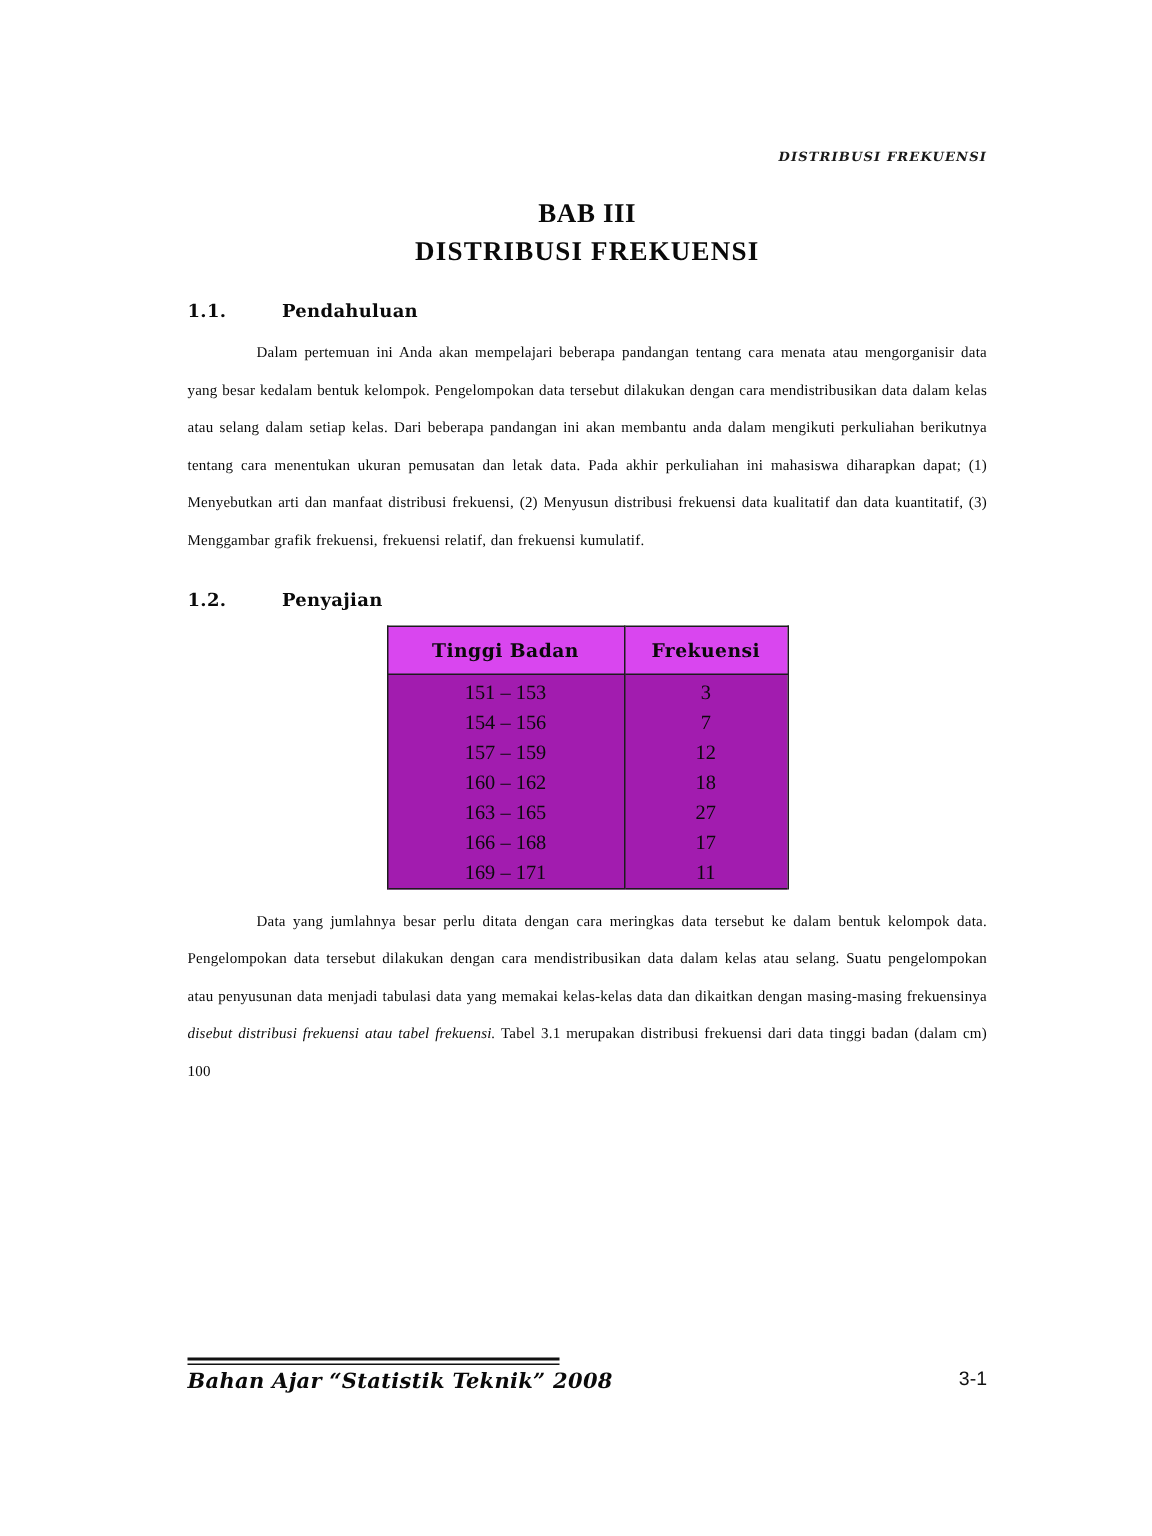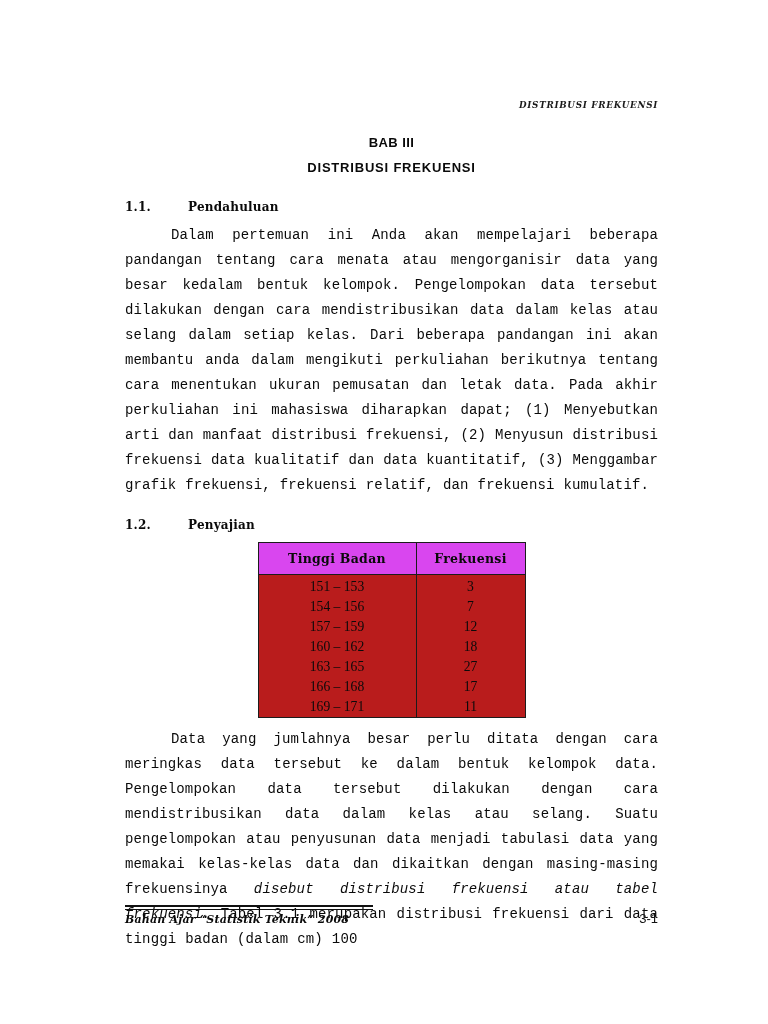--- a/index.html
+++ b/index.html
@@ -45,23 +45,23 @@
   
   .content {
     position: absolute;
     left: 125px;
     top: 130px;
     width: 533px;
   }
 
   .chapter-title {
     text-align: center;
-    font-family: Liberation Sans, sans-serif;
-    font-weight: 700;
-    font-size: 13px;
+    font-family: Liberation Serif, serif;
+    font-weight: 700;
+    font-size: 18px;
     letter-spacing: 0.4px;
     line-height: 25px;
     margin: 0;
   }
   .chapter-title.second {
     letter-spacing: 0.8px;
     margin-bottom: 0;
   }
 
   .section-heading {
@@ -74,22 +74,22 @@
     gap: 23px;
   }
   .section-heading .num {
     width: 40px;
     flex: 0 0 40px;
   }
 
   p.body-text {
     text-align: justify;
     text-justify: inter-word;
-    font-family: Liberation Mono, monospace;
-    font-size: 14px;
+    font-family: Liberation Serif, serif;
+    font-size: 10px;
     line-height: 25px;
     letter-spacing: 0.15px;
     margin: 9px 0 0 0;
     text-indent: 46px;
     word-spacing: 0.4px;
   }
   p.body-text i { font-style: italic; }
 
   
   .table-caption {
@@ -124,21 +124,21 @@
   }
   table.freq-table th {
     background: #d946ef;
     font-family: "DejaVu Serif", serif;
     font-weight: 700;
     font-size: 12.5px;
     letter-spacing: 0.3px;
     height: 31px;
   }
   table.freq-table td {
-    background: #b91c1c;
+    background: #a21caf;
     font-size: 13.6px;
     height: 20px;
     line-height: 20px;
     border-top: none;
     border-bottom: none;
   }
   table.freq-table tr.first-body td { padding-top: 2px; }
   table.freq-table tr.last-body td { padding-bottom: 3px; }
   table.freq-table col.c1 { width: 158px; }
   table.freq-table col.c2 { width: 109px; }
@@ -164,21 +164,21 @@
   .footer-row {
     display: flex;
     align-items: baseline;
     justify-content: space-between;
     margin-top: 3px;
   }
   .footer-text {
     font-family: "DejaVu Serif", serif;
     font-style: italic;
     font-weight: 700;
-    font-size: 11px;
+    font-size: 14px;
     letter-spacing: 0.2px;
   }
   .page-number {
     font-family: "Liberation Sans", sans-serif;
     font-size: 13px;
     color: #111;
     position: absolute;
     right: 0;
     top: 6px;
   }

